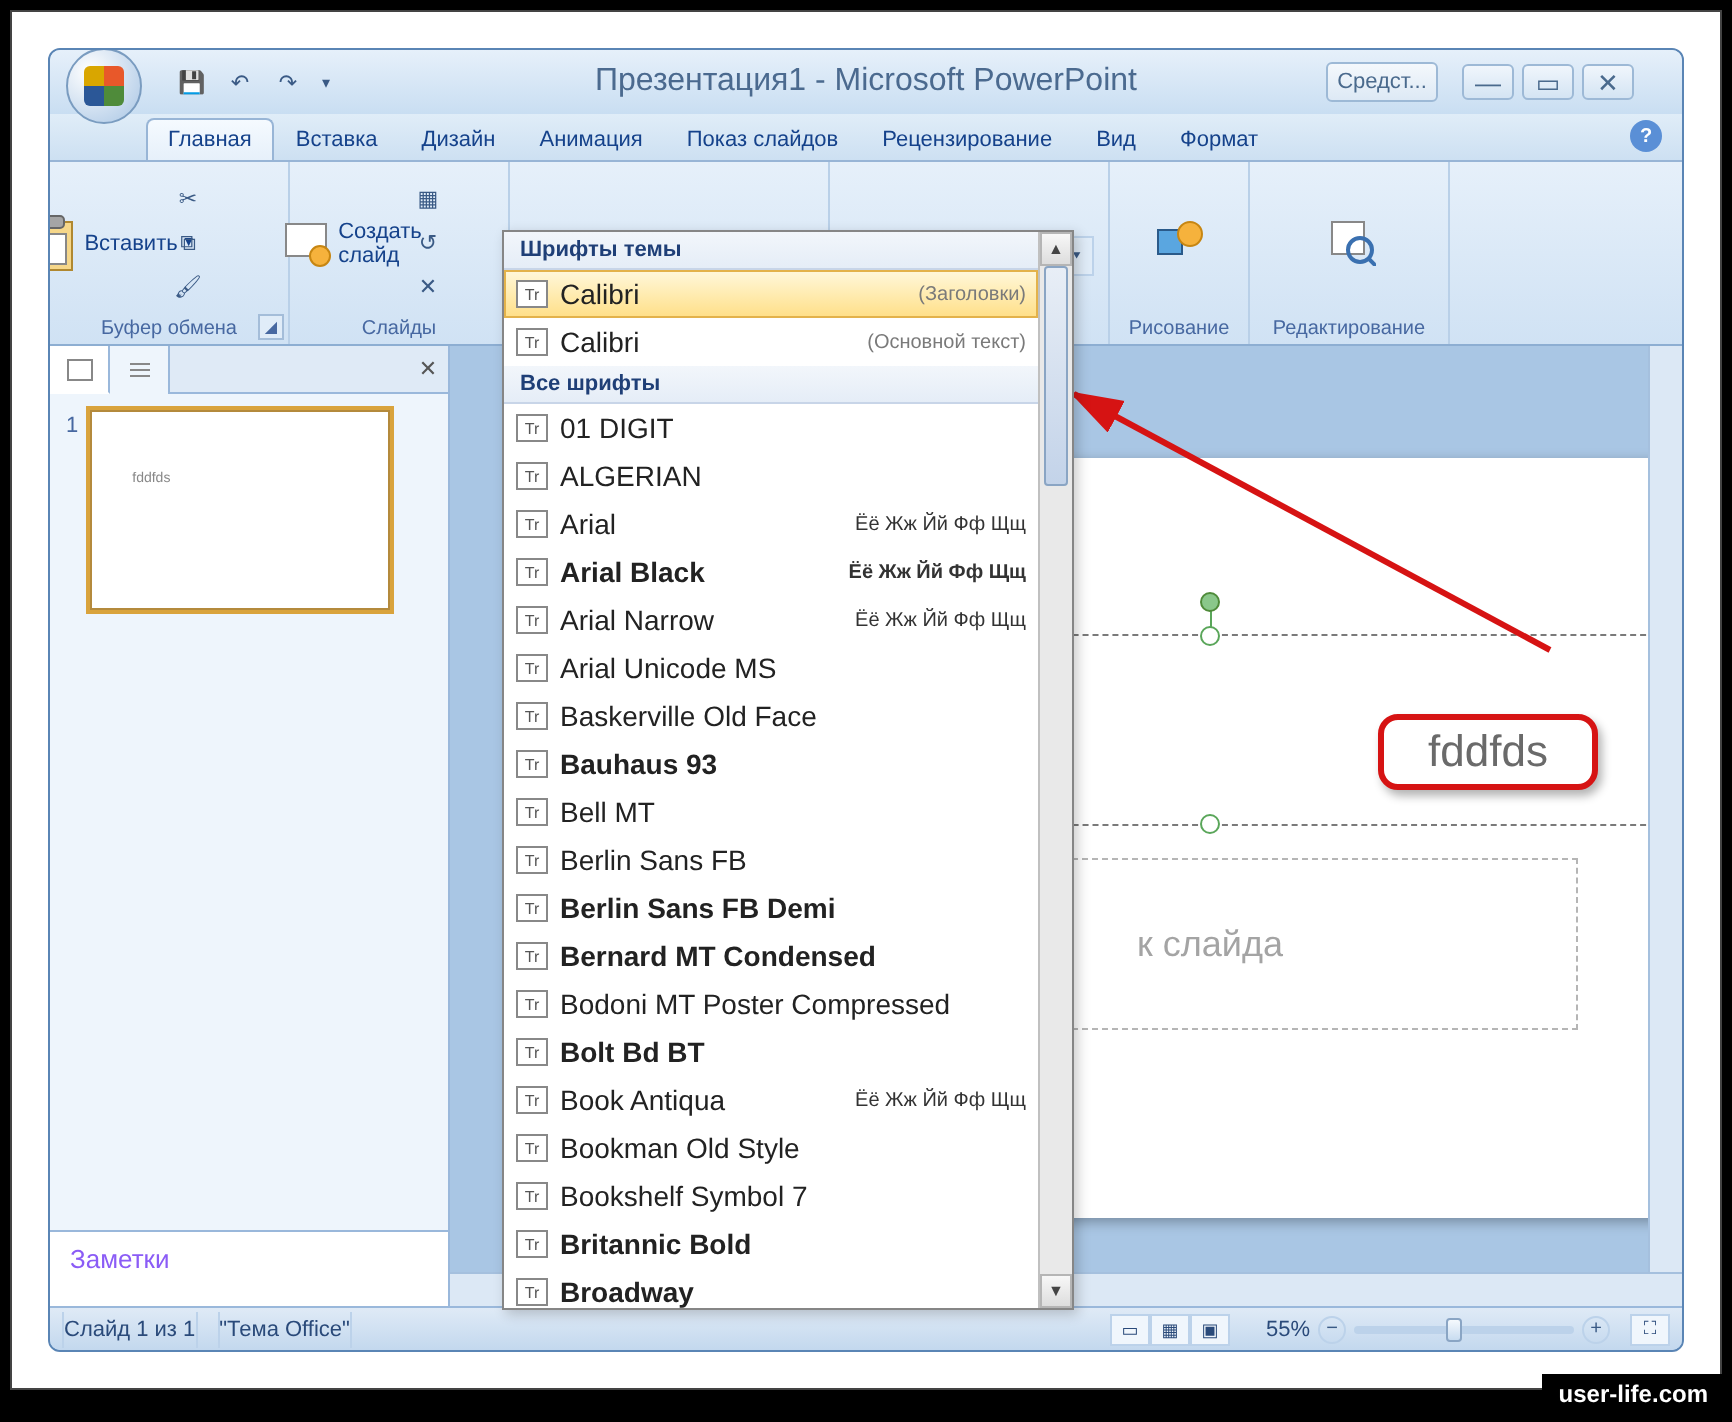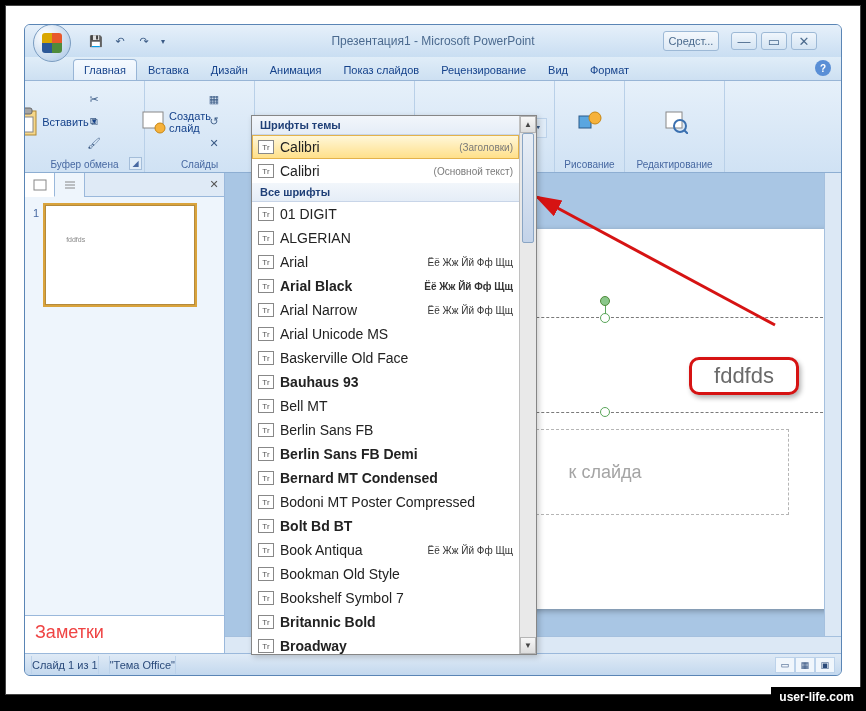--- a/index.html
+++ b/index.html
@@ -4,21 +4,21 @@
 <style>
 *{box-sizing:border-box;margin:0;padding:0;font-family:Tahoma,Arial,sans-serif;font-size:11px;}
 body{background:#000;width:866px;height:711px;position:relative;overflow:hidden;}
 .frame{position:absolute;top:6px;left:6px;width:854px;height:688px;background:#fff;box-shadow:0 0 0 1px #444;}
 .window{position:absolute;top:18px;left:18px;right:18px;bottom:18px;background:linear-gradient(#d6e6f7,#c6ddf3);border:1px solid #5a85b5;border-radius:6px;overflow:hidden;}
 .titlebar{height:32px;background:linear-gradient(#e6f0fa,#c9def2);display:flex;align-items:center;position:relative;}
 .office-btn{width:38px;height:38px;border-radius:50%;background:radial-gradient(circle at 30% 30%,#fff,#a8c5e4);border:1px solid #7a9cc0;margin:4px 8px 0 8px;position:relative;z-index:5;display:flex;align-items:center;justify-content:center;}
 .office-logo{width:20px;height:20px;background:conic-gradient(#e8582a 0 90deg,#4f8b3a 90deg 180deg,#2b5797 180deg 270deg,#d9a600 270deg 360deg);border-radius:3px;}
 .qat{display:flex;gap:2px;margin-left:6px;align-items:center;}
 .qat-btn{width:22px;height:22px;border:1px solid transparent;border-radius:3px;display:flex;align-items:center;justify-content:center;color:#3a5a85;cursor:default;}
-.title-text{position:absolute;left:50%;transform:translateX(-50%);color:#4b6a8f;font-size:12px;text-align:center;}
+.title-text{position:absolute;left:50%;transform:translateX(-50%);color:#4b6a8f;font-size:16px;text-align:center;}
 .win-ctrl{position:absolute;right:24px;top:6px;display:flex;gap:4px;align-items:center;}
 .win-btn{width:26px;height:18px;border:1px solid #9db9d6;border-radius:3px;background:linear-gradient(#f0f6fc,#d4e4f3);color:#4a6a8d;display:flex;align-items:center;justify-content:center;font-size:13px;cursor:default;}
 .extra-btn{width:56px;height:20px;border:1px solid #9db9d6;border-radius:3px;background:linear-gradient(#f4f8fc,#dde9f5);color:#4a6a8d;font-size:11px;margin-right:8px;display:flex;align-items:center;justify-content:center;}
 .tabstrip{height:24px;background:linear-gradient(#e0edf8,#cde0f2);border-bottom:1px solid #98b5d6;display:flex;align-items:flex-end;padding-left:48px;position:relative;}
 .tab{padding:4px 10px;color:#15428b;cursor:default;border:1px solid transparent;border-bottom:none;border-radius:4px 4px 0 0;}
 .tab.active{background:linear-gradient(#f5faff,#e6f0fa);border-color:#98b5d6;color:#15428b;}
 .help-icon{position:absolute;right:10px;top:3px;width:16px;height:16px;border-radius:50%;background:#5a8fd6;color:#fff;display:flex;align-items:center;justify-content:center;font-weight:bold;font-size:10px;}
 .ribbon{height:92px;background:linear-gradient(#e6f0fa,#d0e2f4);border-bottom:1px solid #8daed2;display:flex;}
 .rgroup{border-right:1px solid #b9d0e8;padding:4px 8px 2px 8px;display:flex;flex-direction:column;position:relative;}
 .rgroup-content{flex:1;display:flex;align-items:center;gap:4px;}
@@ -70,21 +70,21 @@
 .title-ph::before,.title-ph::after{content:"";position:absolute;width:8px;height:8px;background:#fff;border:1px solid #5aa65a;border-radius:50%;}
 .title-ph::before{top:-5px;left:50%;transform:translateX(-50%);}
 .title-ph::after{bottom:-5px;left:50%;transform:translateX(-50%);}
 .handle{position:absolute;width:9px;height:9px;background:#fff;border:1px solid #5aa65a;border-radius:50%;}
 .h-tl{top:-5px;left:-5px;}.h-tr{top:-5px;right:-5px;}.h-bl{bottom:-5px;left:-5px;}.h-br{bottom:-5px;right:-5px;}.h-ml{top:50%;left:-5px;transform:translateY(-50%);}.h-mr{top:50%;right:-5px;transform:translateY(-50%);}
 .rot-handle{position:absolute;top:-22px;left:50%;transform:translateX(-50%);width:10px;height:10px;background:#8ac78a;border:1px solid #4f8b3a;border-radius:50%;}
 .rot-line{position:absolute;top:-14px;left:50%;width:1px;height:10px;background:#5aa65a;}
 .subtitle-ph{position:absolute;top:200px;left:86px;right:86px;height:86px;border:1px dashed #b5b5b5;display:flex;align-items:center;justify-content:center;color:#a4a4a4;font-size:18px;}
 .title-callout{position:absolute;top:128px;right:76px;width:110px;height:38px;border:3px solid #d61313;border-radius:10px;box-shadow:2px 3px 5px rgba(0,0,0,0.3);background:#fff;display:flex;align-items:center;justify-content:center;color:#6a6a6a;font-size:22px;}
 .arrow-svg{position:absolute;top:12px;left:300px;width:270px;height:160px;z-index:50;}
-.notes-visible{position:absolute;bottom:0;left:0;width:200px;height:38px;background:#fff;border-top:1px solid #9ab8db;border-right:1px solid #9ab8db;padding:6px 10px;color:#ef4444;font-size:18px;z-index:1;}
+.notes-visible{position:absolute;bottom:0;left:0;width:200px;height:38px;background:#fff;border-top:1px solid #9ab8db;border-right:1px solid #9ab8db;padding:6px 10px;color:#8b5cf6;font-size:13px;z-index:1;}
 .hscroll{position:absolute;bottom:22px;left:200px;right:0;height:17px;background:#dce8f5;border-top:1px solid #a5c0de;}
 .vscroll{position:absolute;top:148px;right:0;bottom:39px;width:17px;background:#dce8f5;border-left:1px solid #a5c0de;}
 .statusbar{position:absolute;bottom:0;left:0;right:0;height:22px;background:linear-gradient(#dfeaf6,#c3d8ee);border-top:1px solid #9ab8db;display:flex;align-items:center;padding:0 6px;gap:10px;color:#2a4a7a;font-size:11px;}
 .status-sec{border:1px solid #bcd2ea;border-top:none;border-bottom:none;padding:0 0;height:18px;display:flex;align-items:center;}
 .view-btns{margin-left:auto;display:flex;gap:0;align-items:center;}
 .view-btn{width:20px;height:16px;border:1px solid #bcd2ea;background:#f0f6fc;display:flex;align-items:center;justify-content:center;font-size:9px;}
 .zoom{display:flex;align-items:center;gap:4px;margin-left:8px;}
 .zoom-track{width:110px;height:4px;background:#bcd2ea;position:relative;border-radius:2px;}
 .zoom-thumb{position:absolute;top:-4px;left:42%;width:8px;height:12px;background:linear-gradient(#f5f9fd,#c8dcf0);border:1px solid #8aa5c4;border-radius:2px;}
 .zbtn{width:14px;height:14px;border:1px solid #bcd2ea;border-radius:50%;display:flex;align-items:center;justify-content:center;font-size:10px;color:#3a5a85;}
@@ -280,20 +280,29 @@
   <div class="hscroll"></div>
 
   <div class="statusbar">
     <div class="status-sec">Слайд 1 из 1</div>
     <div class="status-sec">"Тема Office"</div>
     <div class="view-btns">
       <div class="view-btn">▭</div>
       <div class="view-btn">▦</div>
       <div class="view-btn">▣</div>
     </div>
+    <div class="zoom">
+      <span>55%</span>
+      <div class="zbtn">−</div>
+      <div class="zoom-track">
+            <div class="zoom-thumb"></div>
+          </div>
+      <div class="zbtn">+</div>
+      <div class="view-btn" style="margin-left:6px">⛶</div>
+    </div>
   </div>
 
   <div class="font-dropdown">
     <div class="fd-inner">
       <div class="fd-section">Шрифты темы</div>
       <div id="theme-fonts">
             <div class="fd-item sel">
               <span class="fd-tt">Tr</span>
               <span class="fd-name">Calibri</span>
               <span class="fd-hint">(Заголовки)</span>

